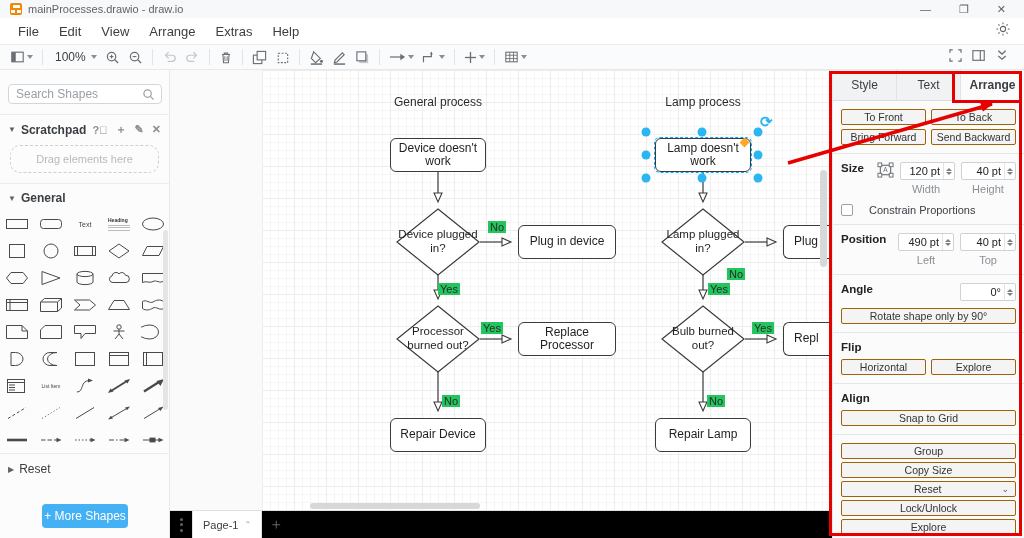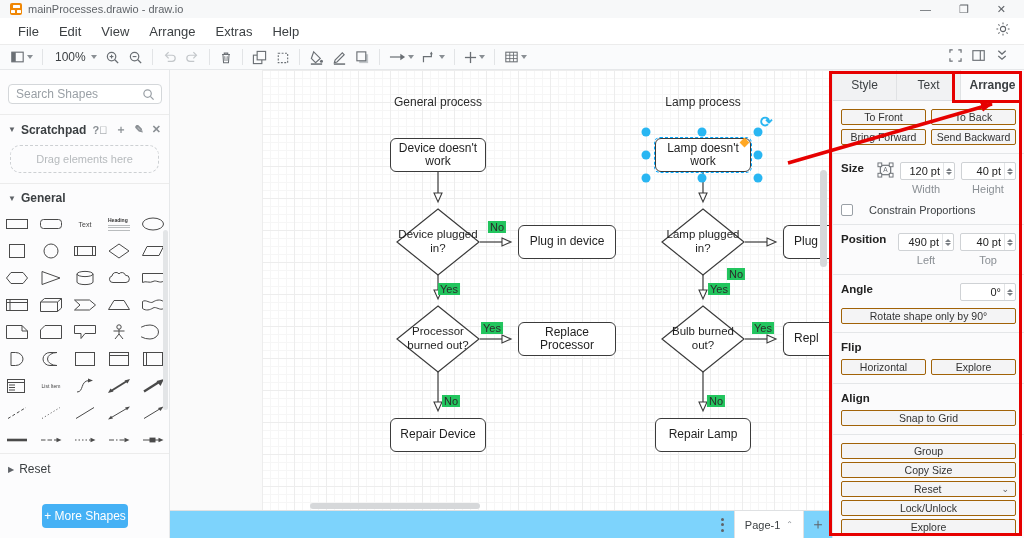--- a/index.html
+++ b/index.html
@@ -68,21 +68,21 @@
   .fc-dtext { position:absolute; width:84px; transform:translate(-50%,-50%); font-size:11.5px; color:#1f1f1f; text-align:center; line-height:1.2; }
   .edge-label { position:absolute; transform:translate(-50%,-50%); font-size:11px; color:#2b2b2b; background:#22c55e; padding:0 2px; }
   .sel-outline { position:absolute; left:484px; top:67px; width:98px; height:36px; border:1.4px dashed #00a8ff; border-radius:6px; background:transparent; }
   .handle { position:absolute; width:9px; height:9px; border-radius:50%; background:#29b6f2; transform:translate(-50%,-50%); }
   .rot-handle { position:absolute; left:590px; top:43px; color:#29b6f2; font-size:15px; font-weight:bold; }
   .orange-handle { position:absolute; left:571px; top:69px; width:7px; height:7px; background:#ffa724; transform:rotate(45deg); }
   .vscroll { position:absolute; right:5px; top:100px; width:7px; height:97px; background:#d6d8da; border-radius:4px; }
   .hscroll { position:absolute; left:140px; top:433px; width:170px; height:6px; background:#d6d8da; border-radius:3px; }
 
   
-  .footer { position:absolute; left:170px; top:510px; width:662px; height:28px; background:#7dd3fc; border-top:1px solid #dfe1e3; display:flex; align-items:stretch;justify-content:flex-end; }
+  .footer { position:absolute; left:170px; top:510px; width:662px; height:28px; background:#000000; border-top:1px solid #dfe1e3; display:flex; align-items:stretch; }
   .kebab { width:22px; display:flex; flex-direction:column; align-items:center; justify-content:center; gap:2.5px; }
   .kebab i { width:3px; height:3px; border-radius:50%; background:#5f6368; }
   .page-tab { background:#fff; border-left:1px solid #dfe1e3; border-right:1px solid #dfe1e3; padding:0 10px; display:flex; align-items:center; gap:6px; font-size:11px; color:#3c4043; }
   .page-tab .up { font-size:8px; color:#8a8f94; }
   .add-page { display:flex; align-items:center; justify-content:center; width:28px; font-size:15px; color:#5f6368; }
 
   
   .panel { position:absolute; left:832px; top:70px; width:192px; height:468px; background:#fbfbfc; border-left:1px solid #e6e8ea; font-size:11px; }
   .tabs { display:flex; height:31px; border-bottom:1px solid #dadce0; }
   .tab { flex:1; display:flex; align-items:center; justify-content:center; font-size:12px; color:#3c4043; background:#f1f2f3; border-right:1px solid #e0e2e4; cursor:pointer; }

